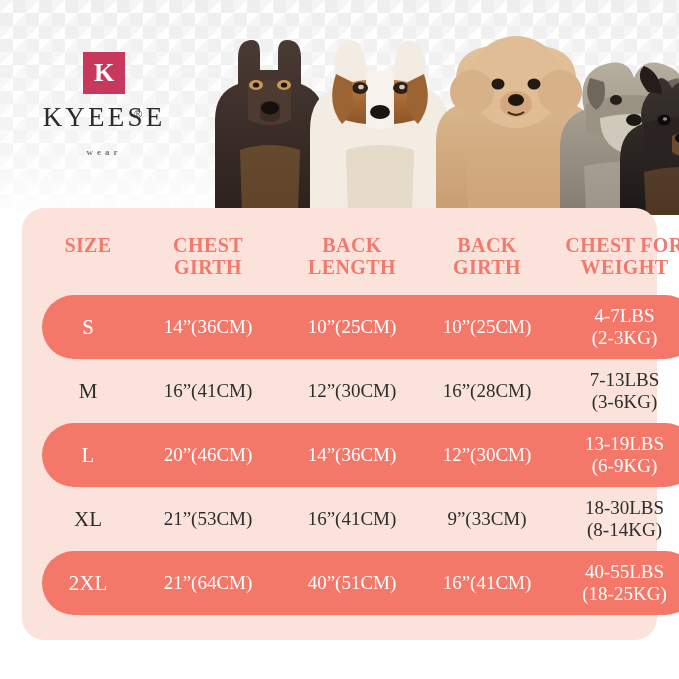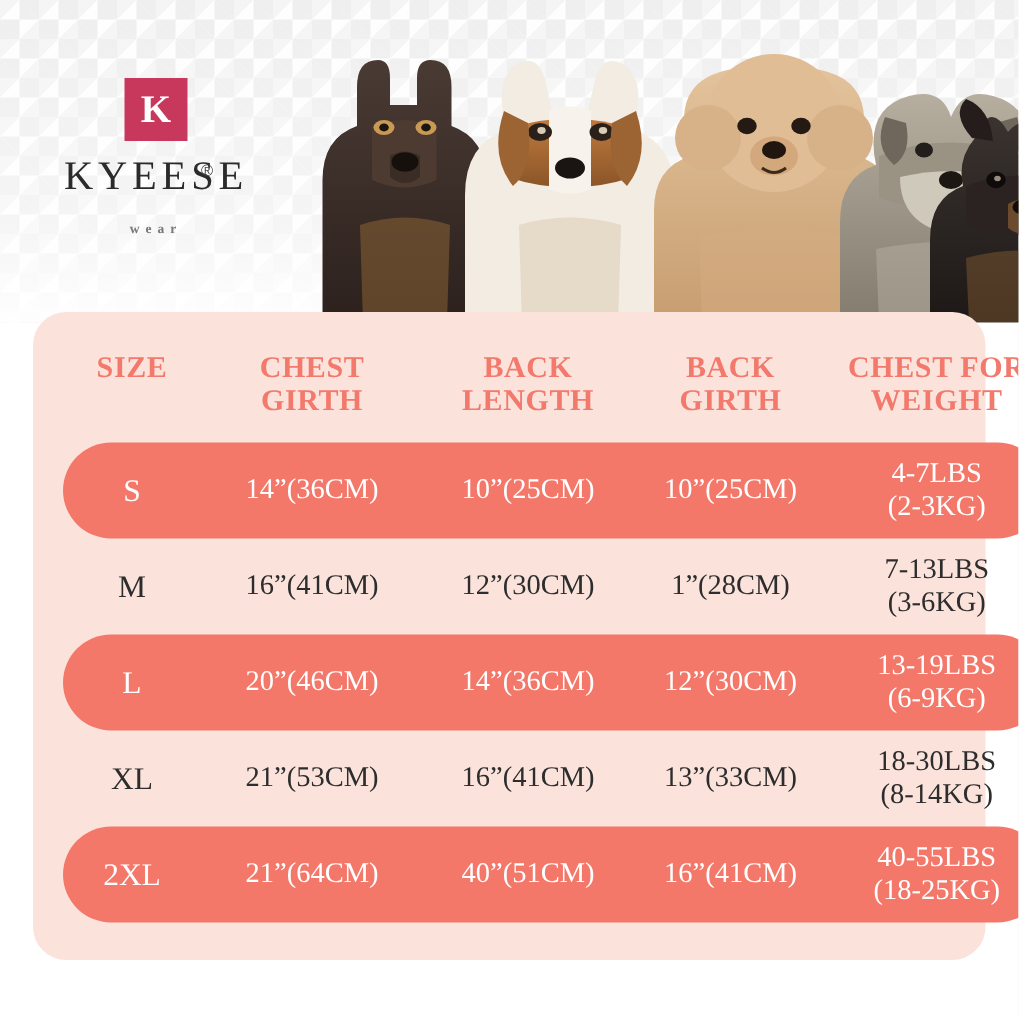--- a/index.html
+++ b/index.html
@@ -303,41 +303,41 @@
           <td>10”(25CM)</td>
           <td>
             <span class="wt">4-7LBS</span>
             <span class="wt">(2-3KG)</span>
           </td>
         </tr>
         <tr>
           <td class="size-cell">M</td>
           <td>16”(41CM)</td>
           <td>12”(30CM)</td>
-          <td>1”(28CM)</td>
+          <td>16”(28CM)</td>
           <td>
             <span class="wt">7-13LBS</span>
             <span class="wt">(3-6KG)</span>
           </td>
         </tr>
         <tr class="alt">
           <td class="size-cell">L</td>
           <td>20”(46CM)</td>
           <td>14”(36CM)</td>
           <td>12”(30CM)</td>
           <td>
             <span class="wt">13-19LBS</span>
             <span class="wt">(6-9KG)</span>
           </td>
         </tr>
         <tr>
           <td class="size-cell">XL</td>
           <td>21”(53CM)</td>
           <td>16”(41CM)</td>
-          <td>13”(33CM)</td>
+          <td>9”(33CM)</td>
           <td>
             <span class="wt">18-30LBS</span>
             <span class="wt">(8-14KG)</span>
           </td>
         </tr>
         <tr class="alt">
           <td class="size-cell">2XL</td>
           <td>21”(64CM)</td>
           <td>40”(51CM)</td>
           <td>16”(41CM)</td>

